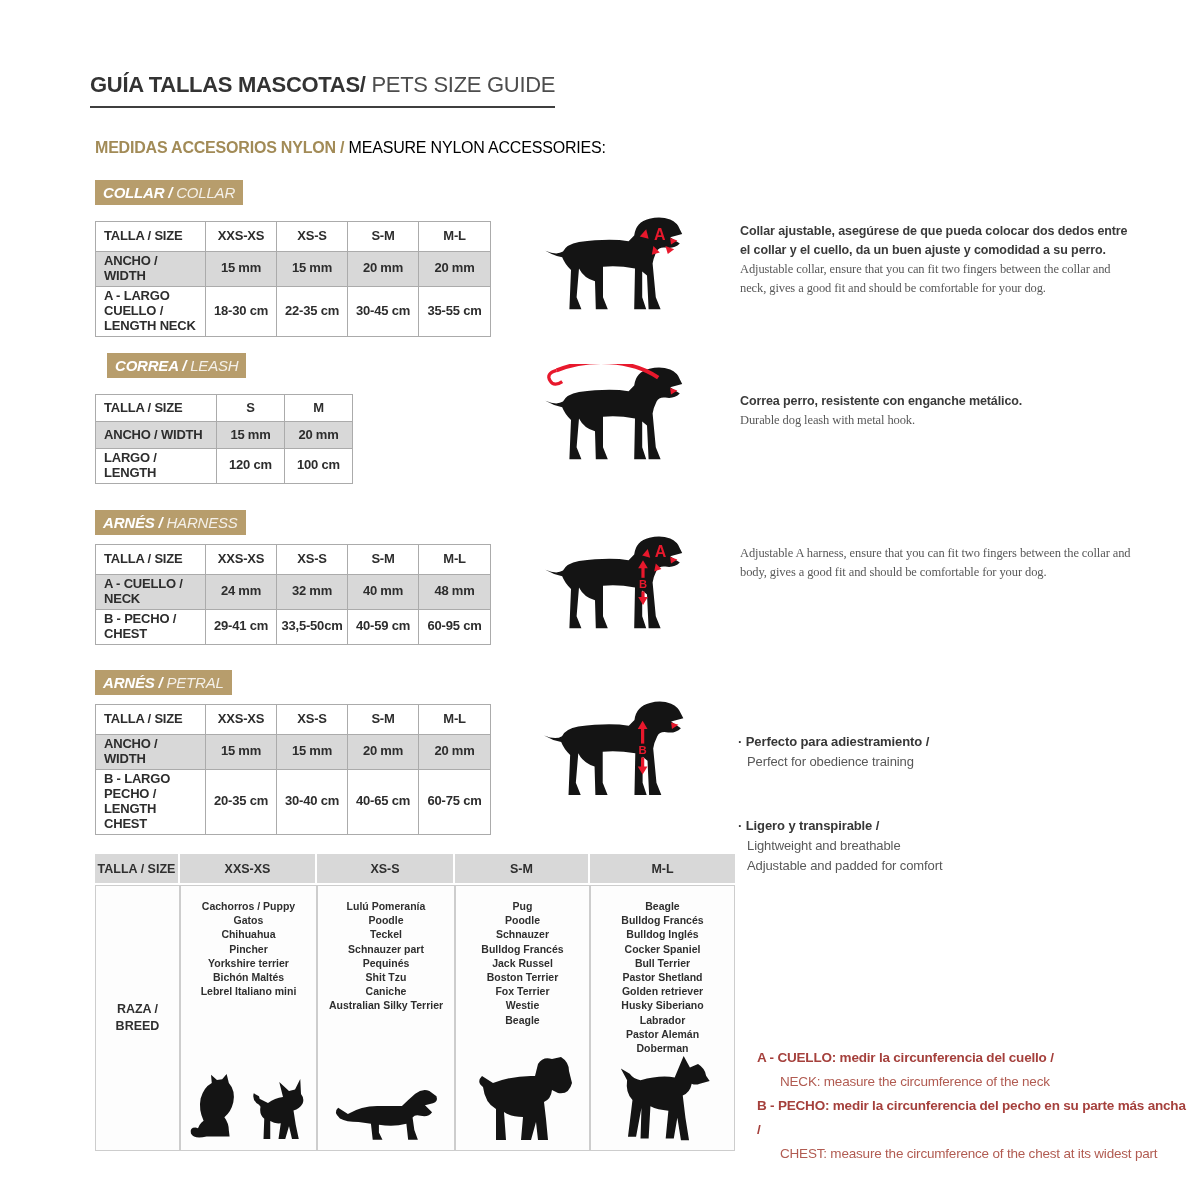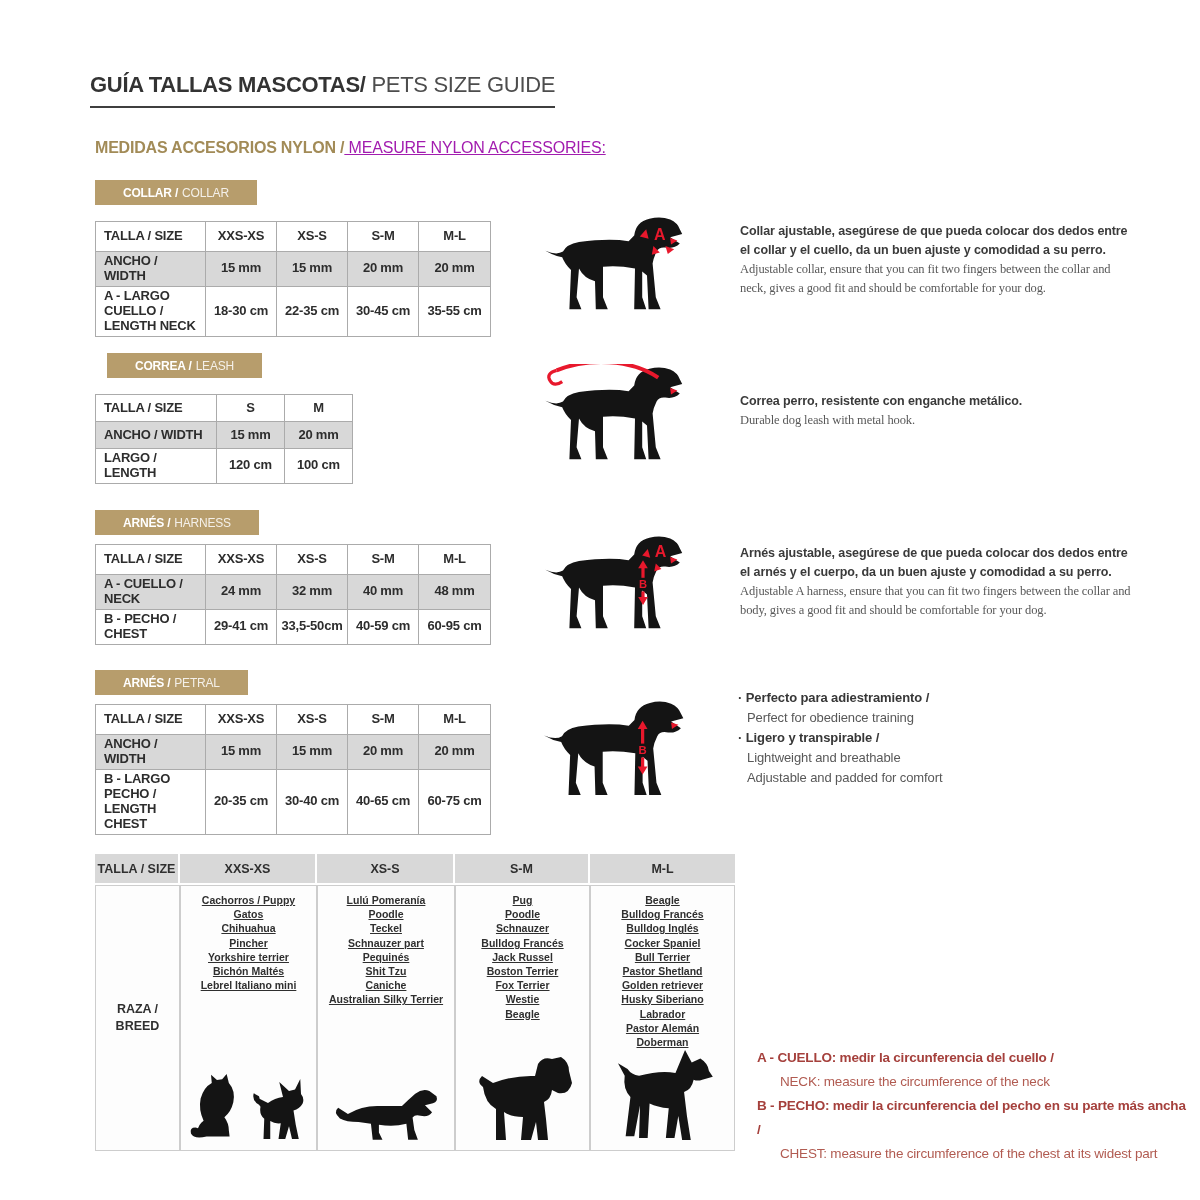--- a/index.html
+++ b/index.html
@@ -9,60 +9,60 @@
   .abs {position:absolute;}
 
   
   .title {left:90px; top:72px; font-size:22px; letter-spacing:-0.3px;
           border-bottom:2px solid #3f3f3f; padding-bottom:8px;}
   .title .es {font-weight:700; color:#333;}
   .title .en {font-weight:400; color:#4d4d4d;}
 
   .subtitle {left:95px; top:139px; font-size:16px; letter-spacing:-0.2px;}
   .subtitle .es {font-weight:700; color:#a28b57;}
-  .subtitle .en {font-weight:400; color:#a21caf;text-decoration:underline;}
-
-  
-  .tag {height:25px; background:#b79d6c; color:#fff; font-size:12px;
-        display:inline-flex; align-items:center; padding:0 28px; letter-spacing:-0.2px;}
+  .subtitle .en {font-weight:400; color:#000000;}
+
+  
+  .tag {height:25px; background:#b79d6c; color:#fff; font-size:15px;
+        display:inline-flex; align-items:center; padding:0 8px; letter-spacing:-0.2px;font-style:italic;}
   .tag .es {font-weight:700;}
   .tag .en {font-weight:400; color:rgba(255,255,255,0.85); margin-left:4px;}
 
   
   .tbl {position:absolute; border-collapse:collapse; table-layout:fixed;
         font-size:13px; font-weight:700; color:#2d2d2d; letter-spacing:-0.2px;}
   .tbl td {border:1px solid #ababab; text-align:center; padding:2px 2px; line-height:1.15; background:#fff;}
   .tbl td.lab {text-align:left; padding-left:8px; padding-right:4px;}
   .tbl tr {height:30px;}
   .tbl tr.tall {height:44px;}
   .tbl tr.shade td {background:#d8d8d8;}
 
   
   .desc {width:392px; font-size:12.5px; line-height:19px; letter-spacing:-0.1px;}
   .desc .des {font-weight:700; color:#3a3a3a;}
   .desc .den {font-weight:400; color:#585858;font-family:Liberation Serif, serif;}
 
   
   .bullets {width:400px; font-size:13px; line-height:20px; letter-spacing:-0.1px;}
-  .bullets .b-es {font-weight:700; color:#373737;}
+  .bullets .b-es {font-weight:700; color:#373737;margin-top:44px;}
   .bullets .b-es::before {content:"· "; font-weight:700;}
   .bullets .b-en {font-weight:400; color:#585858; padding-left:9px;}
 
   
   .breeds {left:95px; top:854px; display:grid;
            grid-template-columns:85px 137px 138px 135px 145px;
            grid-template-rows:31px 266px;}
   .bh {background:#d8d8d8; display:flex; align-items:center; justify-content:center;
        font-weight:700; font-size:12.5px; border-right:2px solid #fff; border-bottom:2px solid #fff;}
   .bh.last {border-right:none;}
   .bb {border:1px solid #cdcdcd; background:#fdfdfd;}
   .raza {display:flex; align-items:center; justify-content:center; font-weight:700;
          font-size:12.5px; white-space:pre-line; text-align:center; line-height:17px;}
   .bcell {display:flex; flex-direction:column; justify-content:space-between;
-          align-items:center; padding:7px 2px 5px;text-decoration:underline;}
+          align-items:center; padding:13px 2px 5px;}
   .blist {font-size:10.5px; font-weight:700; line-height:14.2px; text-align:center; white-space:pre-line;}
   .figrow {display:flex; align-items:flex-end; gap:10px;}
 
   
   .notes {left:757px; top:1046px; width:430px; font-size:13.5px; line-height:24px; letter-spacing:-0.2px;}
   .note-es {font-weight:700; color:#a5403c;}
   .note-en {font-weight:400; color:#b15b51; padding-left:23px;}
 
   
   .sil {fill:#141414;}
@@ -247,21 +247,20 @@
     <path class="red" d="M136,20 l-7,8 l10,3 z"></path>
     <path class="red" d="M146,38 l-2,10 l9,-3 z"></path>
     <path class="red" d="M130,34 l-6,10 h12 z"></path>
     <line class="redline" x1="130" y1="42" x2="130" y2="56"></line>
     <text class="ann2" x="130" y="69">B</text>
     <line class="redline" x1="130" y1="73" x2="130" y2="82"></line>
     <path class="red" d="M130,90 l-6,-10 h12 z"></path>
   </svg>
 
   <div class="abs desc" style="left:740px; top:544px;">
-    <div class="des">Arnés ajustable, asegúrese de que pueda colocar dos dedos entre el arnés y el cuerpo, da un buen ajuste y comodidad a su perro.</div>
     <div class="den">Adjustable A harness, ensure that you can fit two fingers between the collar and body, gives a good fit and should be comfortable for your dog.</div>
   </div>
 
   <div class="abs tag" style="left:95px; top:670px;">
     <span class="es">ARNÉS /</span>
     <span class="en">PETRAL</span>
   </div>
 
   <table class="tbl" style="left:95px; top:704px; width:395px;">
     <colgroup>

